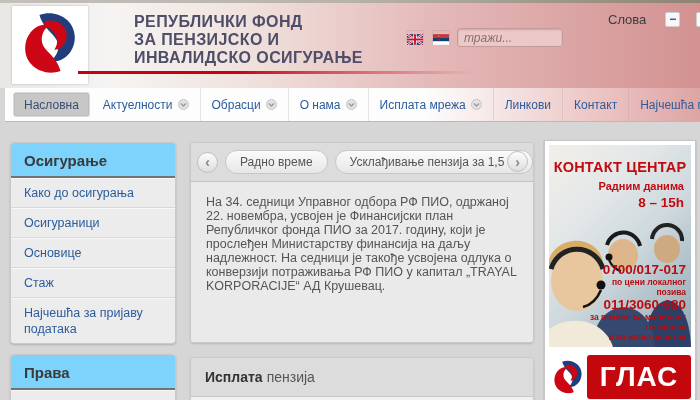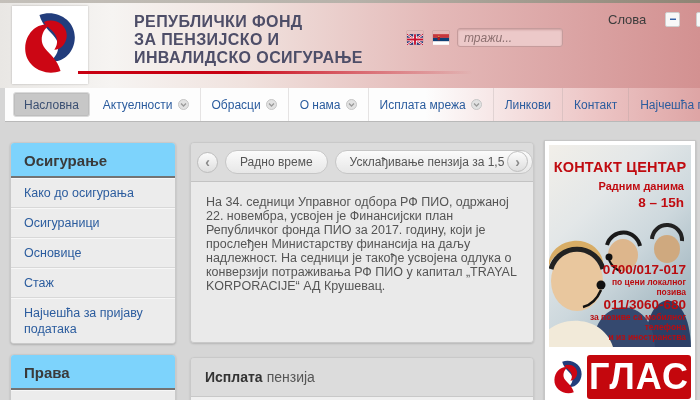--- a/index.html
+++ b/index.html
@@ -82,21 +82,21 @@
   .banner-title{position:absolute;top:14px;left:0;width:100%;text-align:center;
     font-size:14.5px;font-weight:bold;color:#c00b10;letter-spacing:.2px;}
   .banner-sub{position:absolute;top:35px;right:7px;font-size:11px;font-weight:bold;color:#c00b10;}
   .banner-hours{position:absolute;top:50px;right:7px;font-size:13.5px;font-weight:bold;color:#c00b10;}
   .banner-phones{position:absolute;bottom:5px;right:5px;text-align:right;color:#b90c10;line-height:11px;padding-left:32px;}
   .phone-num{font-size:13.5px;font-weight:bold;line-height:15px;}
   .phone-note{font-size:8.5px;font-weight:bold;line-height:10px;}
   .glas-band{display:flex;align-items:center;margin-top:4px;height:52px;background:#ffffff;}
   .glas-logo{width:38px;height:48px;flex:0 0 auto;display:flex;align-items:center;justify-content:center;}
   .glas-red{flex:1;height:44px;background:#c4070d;border-radius:3px;display:flex;align-items:center;
-    justify-content:center;color:#ffffff;font-size:36px;font-weight:bold;letter-spacing:1px;}
+    justify-content:center;color:#ffffff;font-size:28px;font-weight:bold;letter-spacing:1px;}
 </style>
 </head>
 <body>
 
 <div class="page">
 
   <div class="header">
     <div class="top-strip"></div>
 
     <div class="logo-box">

